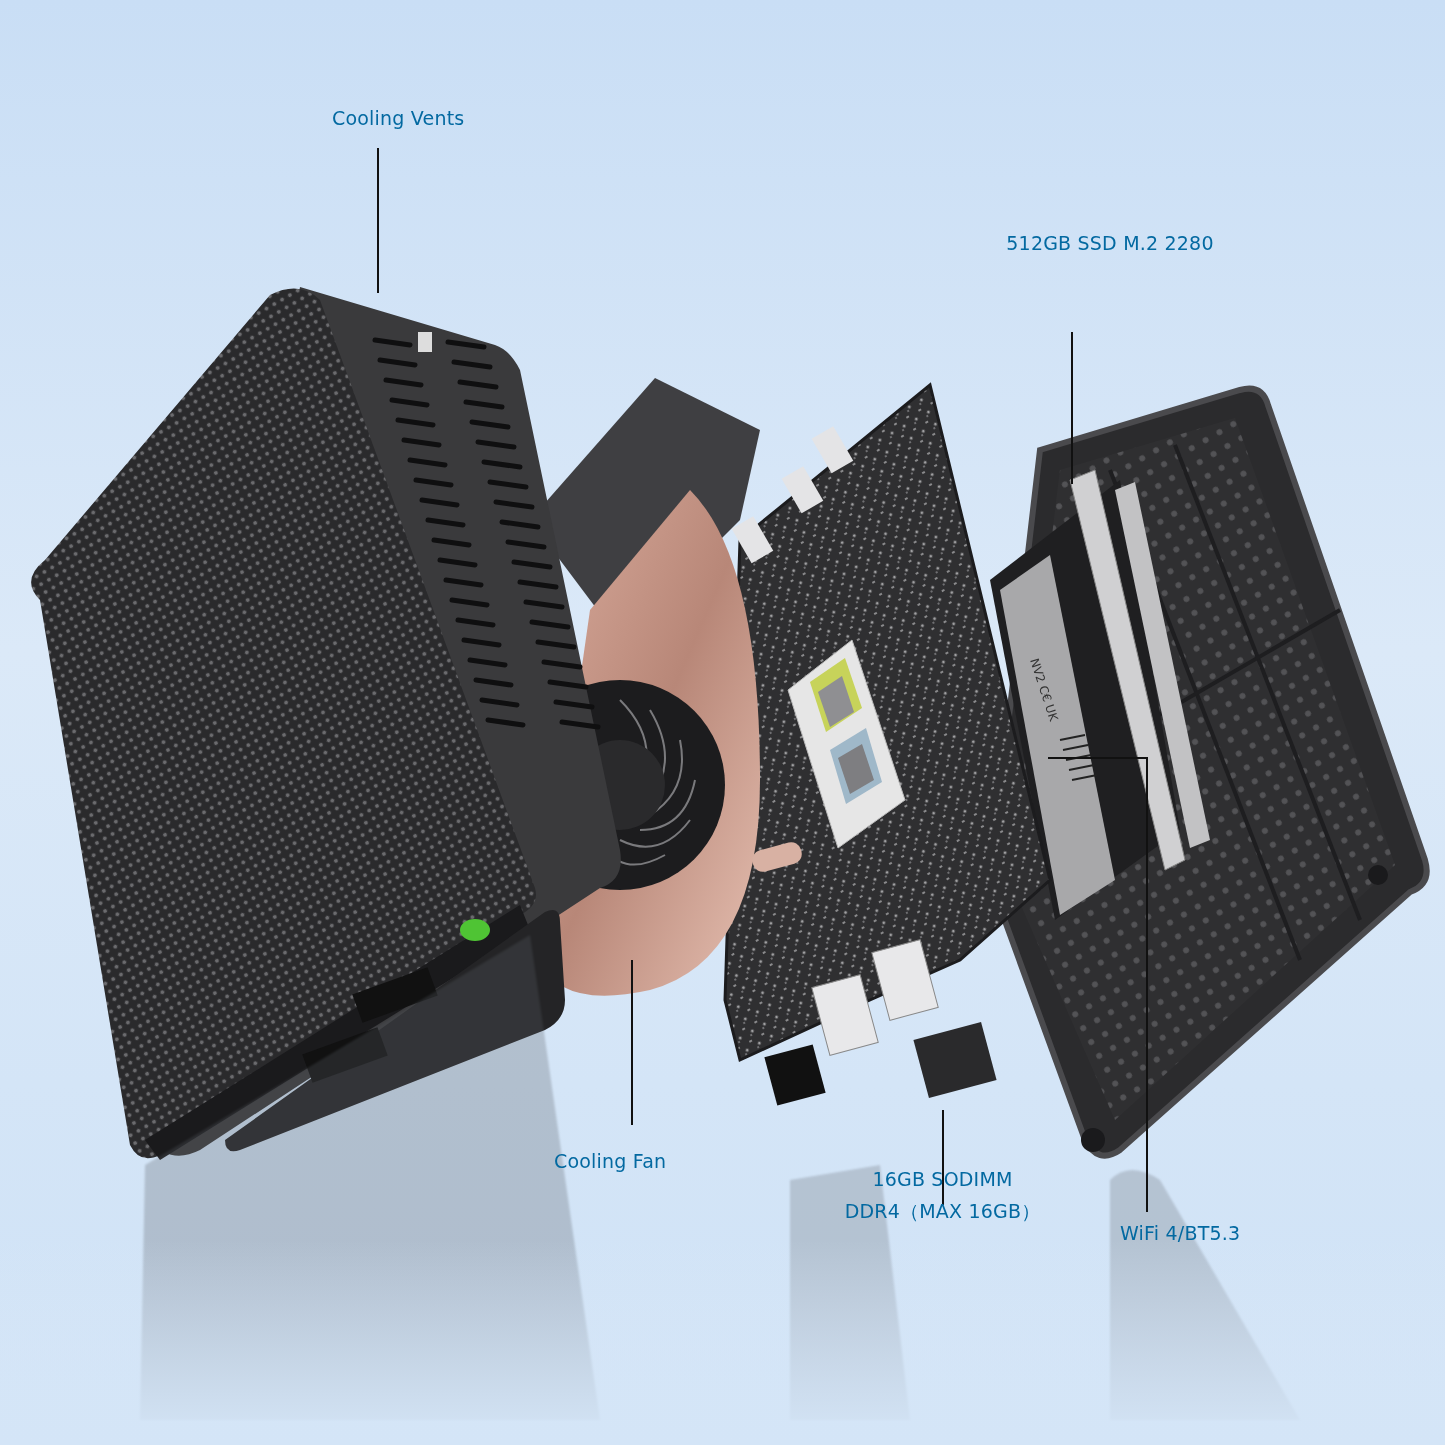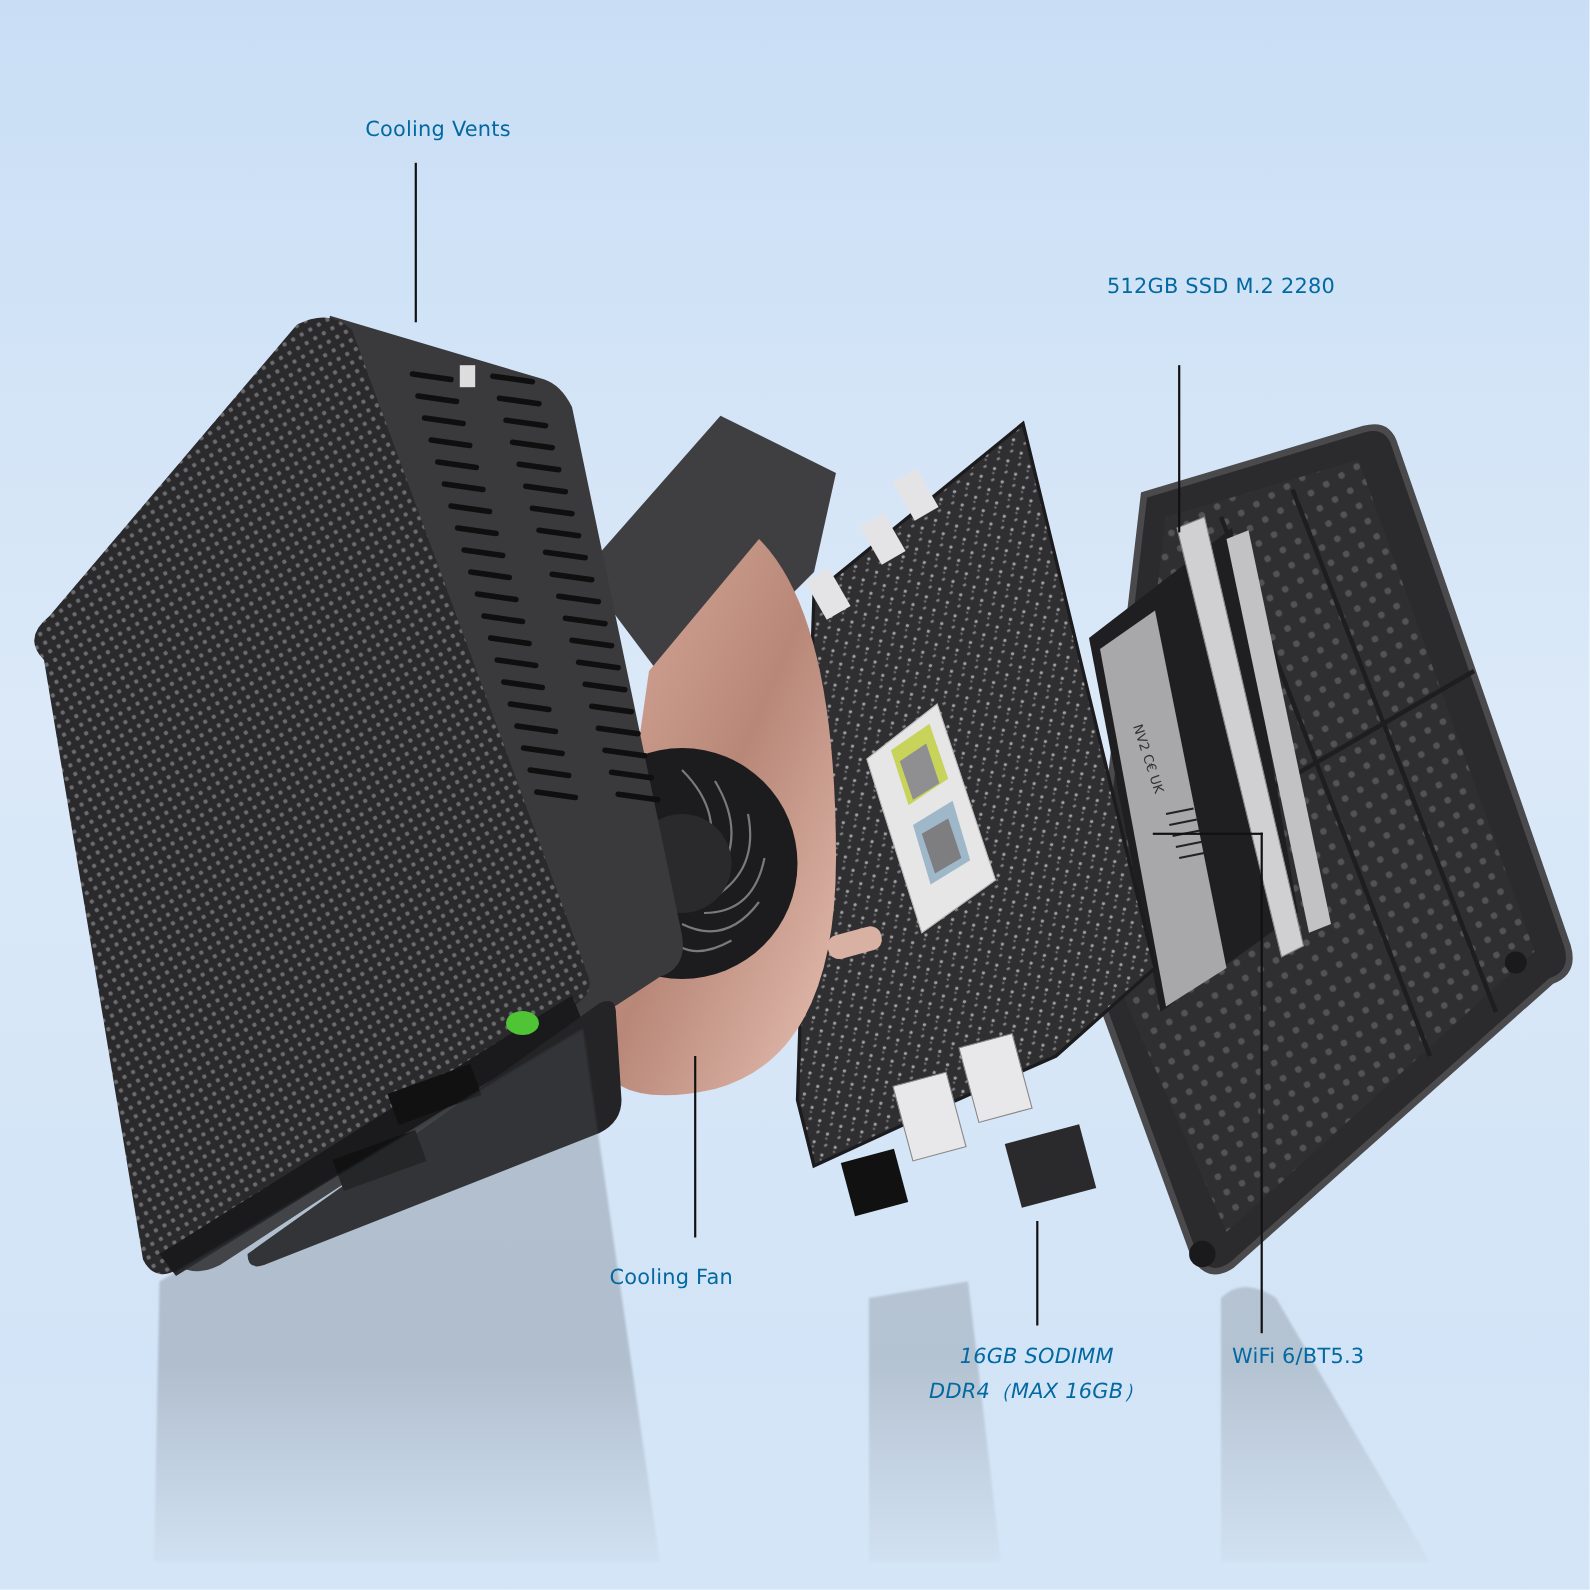--- a/index.html
+++ b/index.html
@@ -166,24 +166,24 @@
 
 <div class="leader" style="left:377px; top:148px; width:2px; height:145px;"></div>
 <div class="leader" style="left:1071px; top:332px; width:2px; height:152px;"></div>
 <div class="leader" style="left:631px; top:960px; width:2px; height:165px;"></div>
 <div class="leader" style="left:942px; top:1110px; width:2px; height:95px;"></div>
 <div class="leader" style="left:1048px; top:757px; width:100px; height:2px;"></div>
 <div class="leader" style="left:1146px; top:757px; width:2px; height:455px;"></div>
 
 <div class="label" style="left:332px; top:102px;">Cooling Vents</div>
 
-<div class="label center" style="left:960px; top:244px; width:300px;">
+<div class="label center" style="left:960px; top:227px; width:300px;">
   <div>512GB SSD M.2 2280</div>
 </div>
 
 <div class="label" style="left:554px; top:1145px;">Cooling Fan</div>
 
-<div class="label center" style="left:820px; top:1217px; width:245px;font-style:italic;">
+<div class="label center" style="left:820px; top:1163px; width:245px;">
   <div>16GB SODIMM</div>
   <div>DDR4（MAX 16GB）</div>
 </div>
 
-<div class="label" style="left:1120px; top:1217px;">WiFi 6/BT5.3</div>
+<div class="label" style="left:1120px; top:1217px;">WiFi 4/BT5.3</div>
 
 </body></html>

